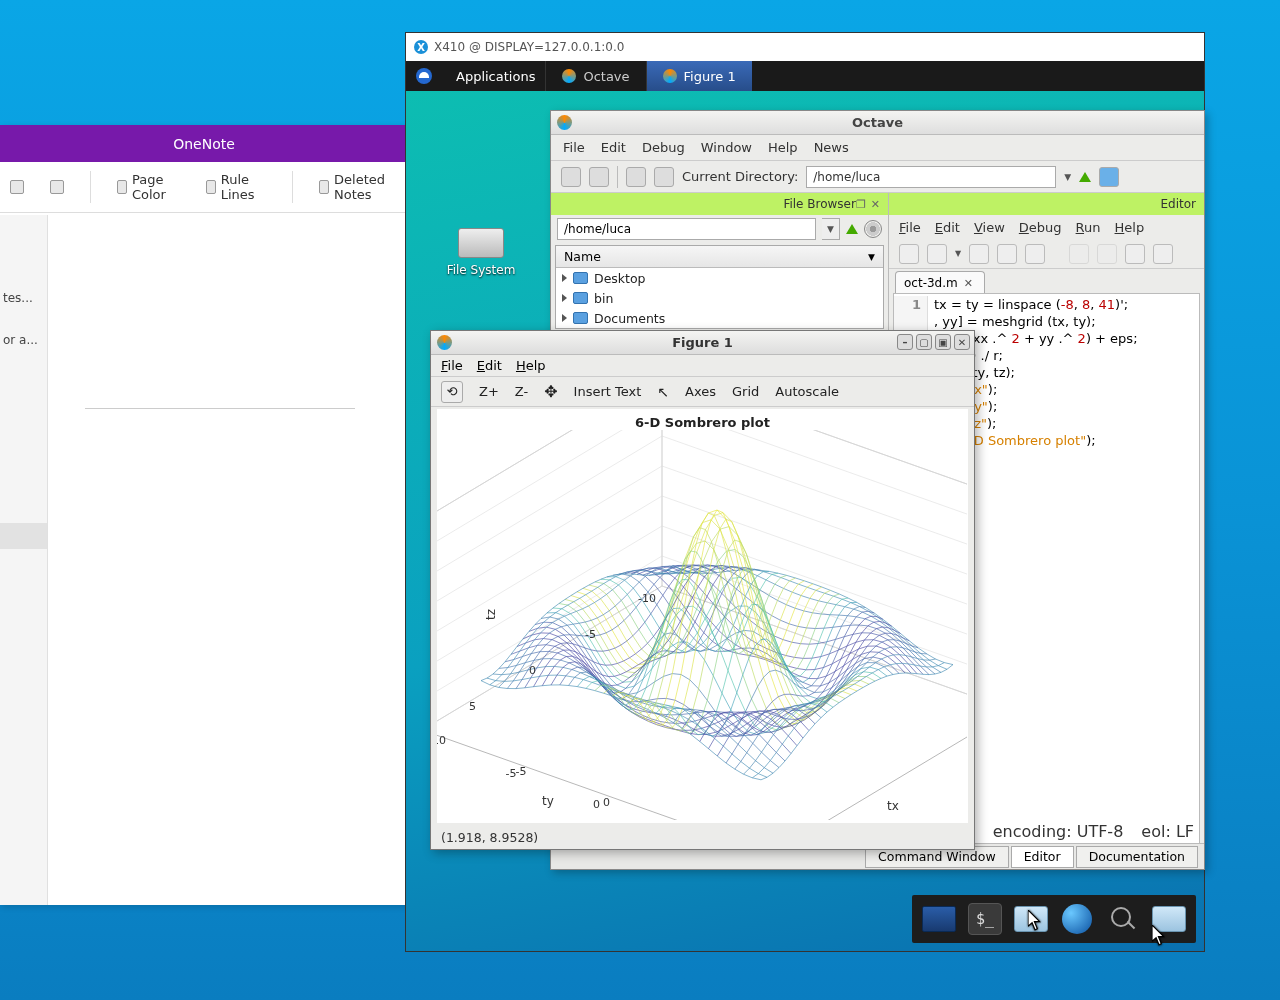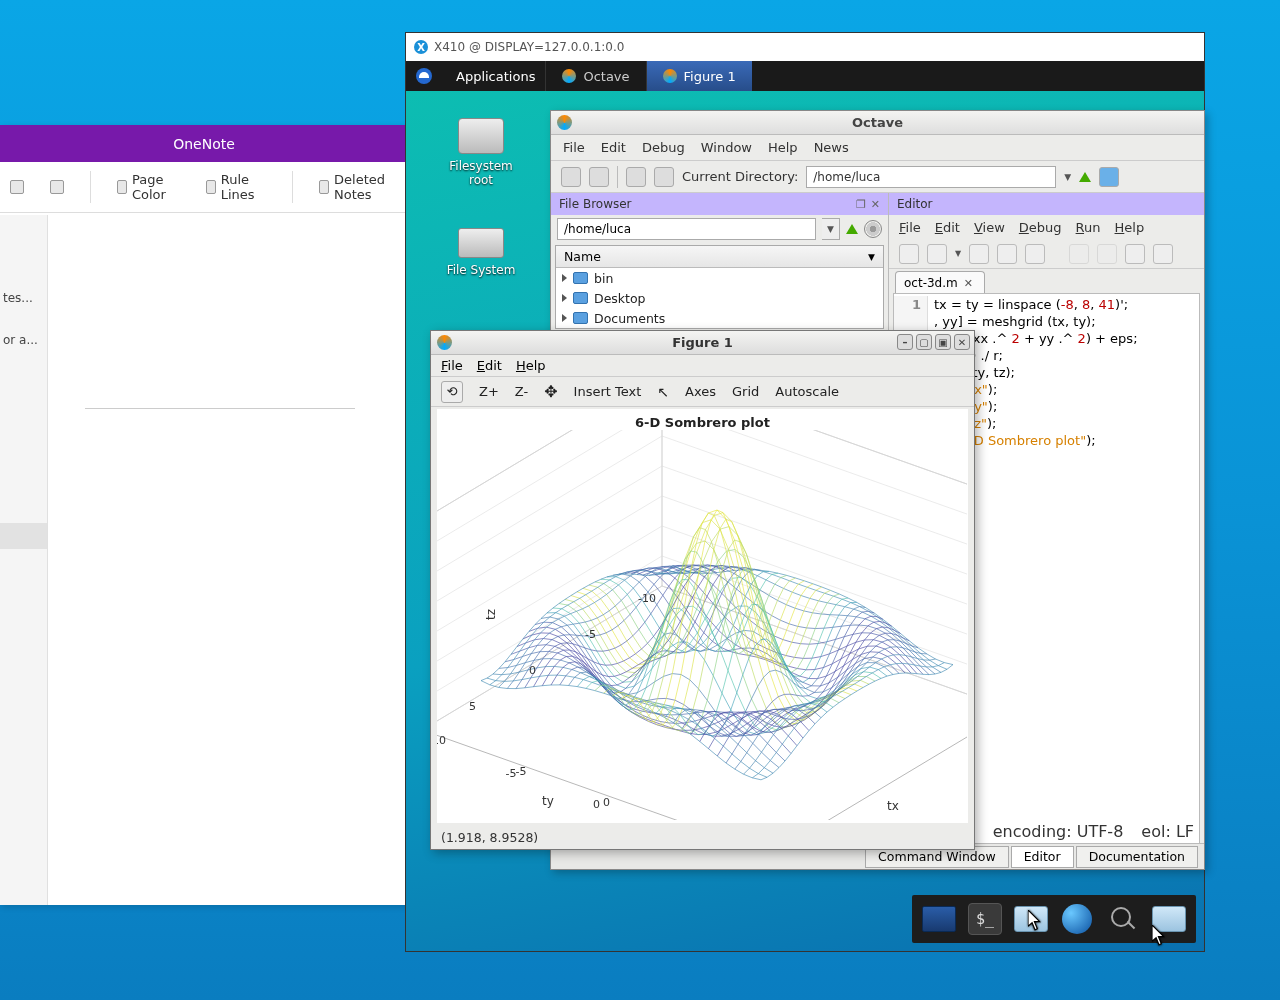--- a/index.html
+++ b/index.html
@@ -38,21 +38,21 @@
   .oct-tb { height:24px; background:linear-gradient(#f4f4f2,#dedede); border-bottom:1px solid #bbb; display:flex; align-items:center; justify-content:center; font-size:13px; color:#444; font-weight:bold; position:relative; }
   .oct-tb .oicon { position:absolute; left:6px; top:4px; width:15px; height:15px; border-radius:8px; background:conic-gradient(#f80,#0af,#f80); }
   .oct-menu { height:26px; display:flex; align-items:center; gap:16px; padding:0 12px; font-size:13px; color:#333; border-bottom:1px solid #ccc; }
   .oct-tool { height:32px; display:flex; align-items:center; gap:8px; padding:0 10px; font-size:13px; color:#333; border-bottom:1px solid #ccc; }
   .oct-tool .ico { width:20px; height:20px; background:#ddd; border:1px solid #aaa; border-radius:3px; }
   .oct-tool .cdinput { flex:0 0 auto; width:250px; height:22px; border:1px solid #aaa; background:#fff; padding:0 6px; font-size:12px; display:flex; align-items:center; }
   .greenup { width:0;height:0;border-left:6px solid transparent;border-right:6px solid transparent;border-bottom:10px solid #4a0; }
 
   .oct-body { position:absolute; top:82px; bottom:0; left:0; right:0; display:flex; }
   .oct-left { width:338px; border-right:1px solid #bbb; display:flex; flex-direction:column; }
-  .pane-hd { height:22px; font-size:12px; color:#333; padding:0 8px; display:flex; align-items:center; justify-content:space-between; background:#c4b5fd; }
+  .pane-hd { height:22px; font-size:12px; color:#333; padding:0 8px; display:flex; align-items:center; justify-content:flex-end; background:#bef264; }
   .pane-hd .ctl { display:flex; gap:5px; color:#666; font-size:11px; }
   .fb-path { height:28px; display:flex; align-items:center; gap:6px; padding:0 6px; }
   .fb-path .inp { flex:1; height:22px; border:1px solid #aaa; background:#fff; font-size:12px; padding:0 6px; display:flex; align-items:center; }
   .fb-path .dd { width:18px; height:22px; border:1px solid #aaa; border-left:0; background:#eee; display:flex; align-items:center; justify-content:center; font-size:9px; color:#555; }
   .gear { width:18px; height:18px; border-radius:9px; background:radial-gradient(#999 30%, #ccc 31%, #ccc 60%, transparent 61%); border:1px solid #888; }
   .fb-list { border:1px solid #aaa; margin:2px 4px 6px 4px; background:#fff; font-size:12.5px; }
   .fb-list .hd { height:22px; background:linear-gradient(#f6f6f6,#e6e6e6); border-bottom:1px solid #bbb; display:flex; align-items:center; padding:0 8px; justify-content:space-between; }
   .fb-list .row { height:20px; padding:0 6px; display:flex; align-items:center; gap:6px; color:#222; }
   .fb-list .row .tri { width:0;height:0;border-top:4px solid transparent;border-bottom:4px solid transparent;border-left:5px solid #555; }
   .fb-list .row .fld { width:15px; height:12px; background:#5aa0e0; border-radius:2px; border:1px solid #3373b0; }
@@ -158,24 +158,20 @@
     <div class="xfce-task">
       <span class="oct-spin"></span>
       <span>Octave</span>
     </div>
     <div class="xfce-task active">
       <span class="oct-spin"></span>
       <span>Figure 1</span>
     </div>
   </div>
 
-  <div class="desk-ico" style="left:30px; top:85px">
-    <div class="glyph"></div>
-    <div>Filesystem root</div>
-  </div>
   <div class="desk-ico hdds" style="left:30px; top:195px">
     <div class="glyph"></div>
     <div>File System</div>
   </div>
 
   <div class="dock">
     <div class="d">
         <div class="desk"></div>
       </div>
     <div class="d term">$_</div>
@@ -240,26 +236,26 @@
         <span class="gear"></span>
       </div>
       <div class="fb-list">
         <div class="hd">
             <span>Name</span>
             <span style="font-size:9px">▼</span>
           </div>
         <div class="row">
             <span class="tri"></span>
             <span class="fld"></span>
-            <span>bin</span>
+            <span>Desktop</span>
           </div>
         <div class="row">
             <span class="tri"></span>
             <span class="fld"></span>
-            <span>Desktop</span>
+            <span>bin</span>
           </div>
         <div class="row">
             <span class="tri"></span>
             <span class="fld"></span>
             <span>Documents</span>
           </div>
       </div>
     </div>
 
     <div class="oct-right">

